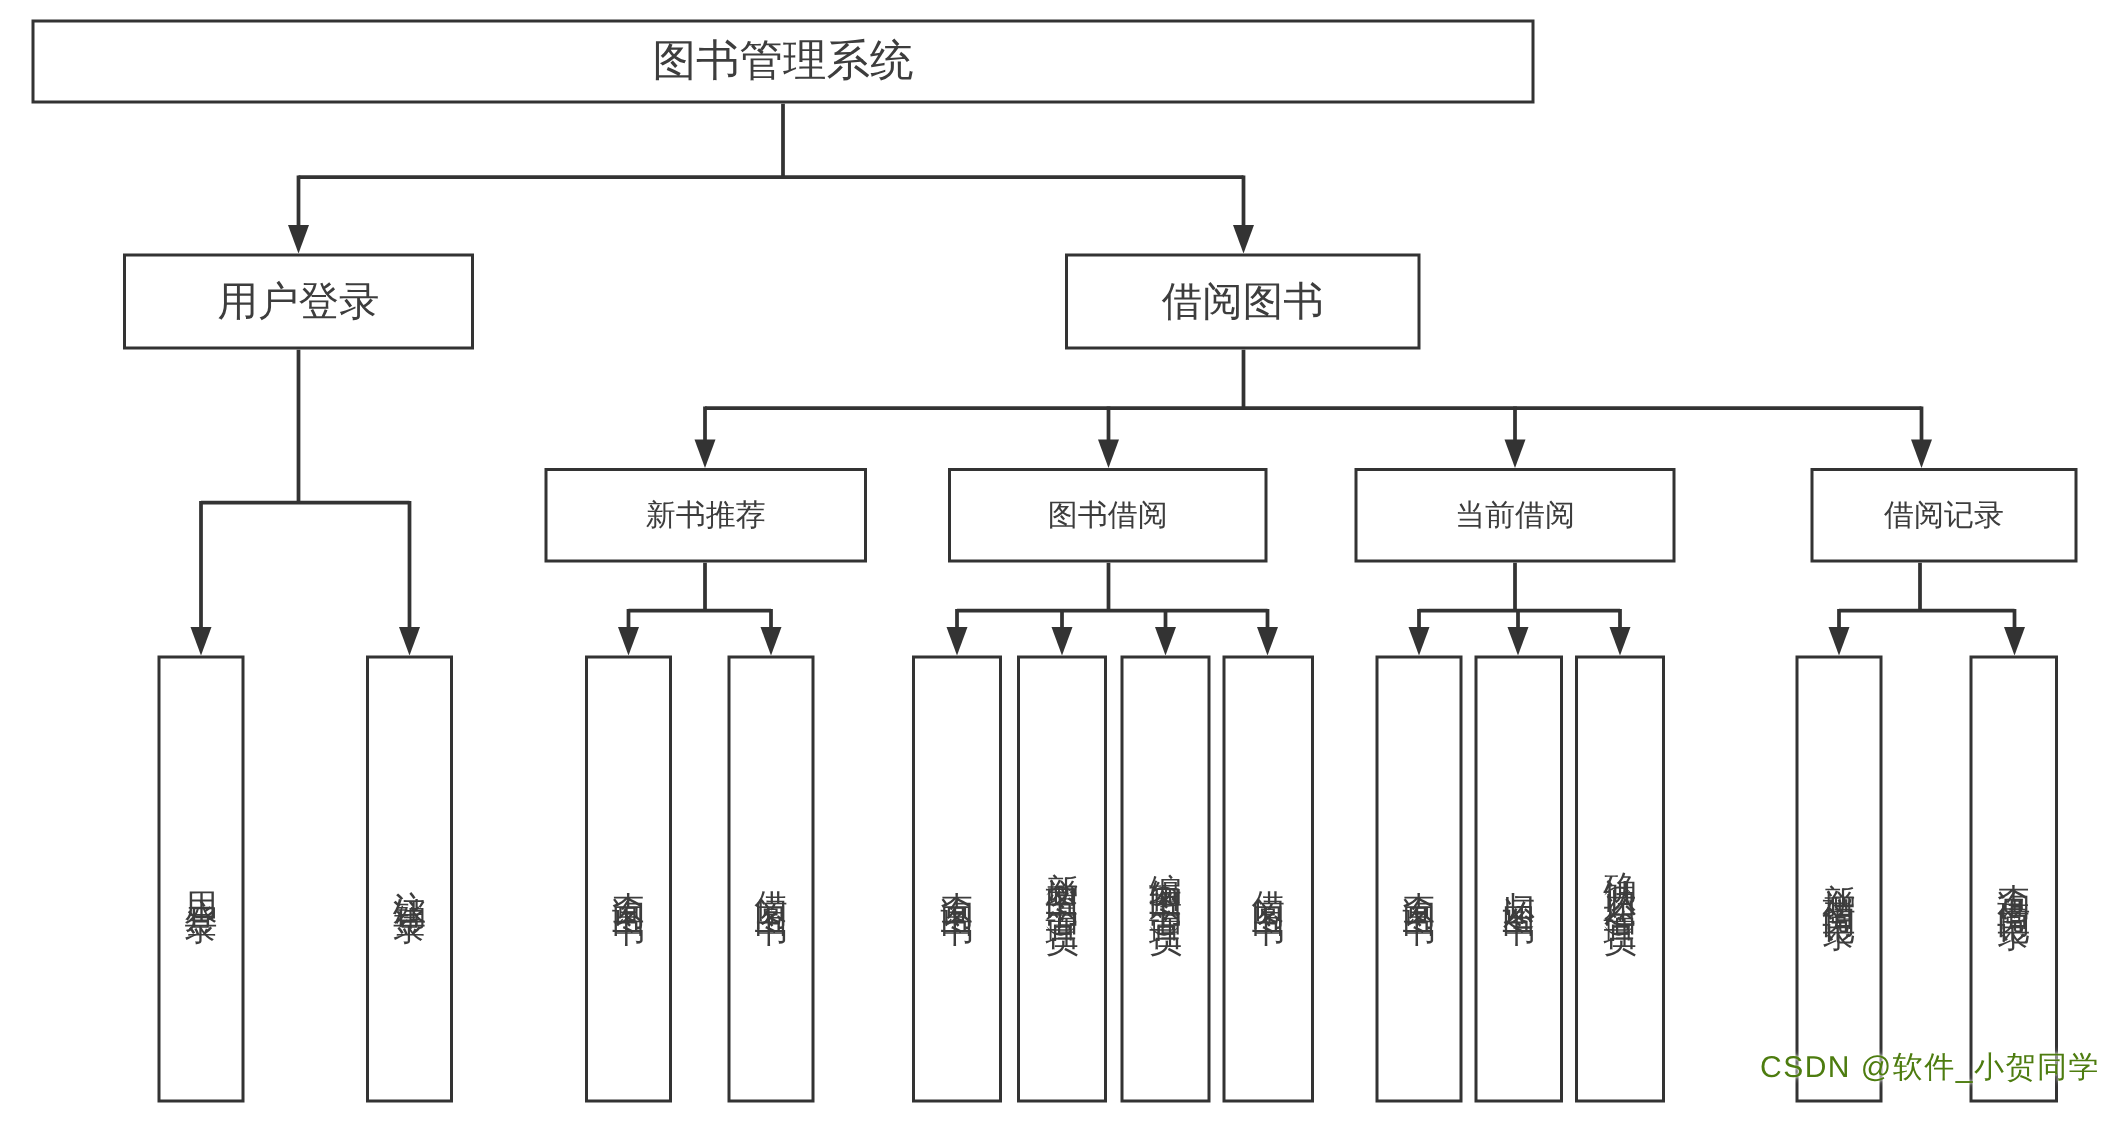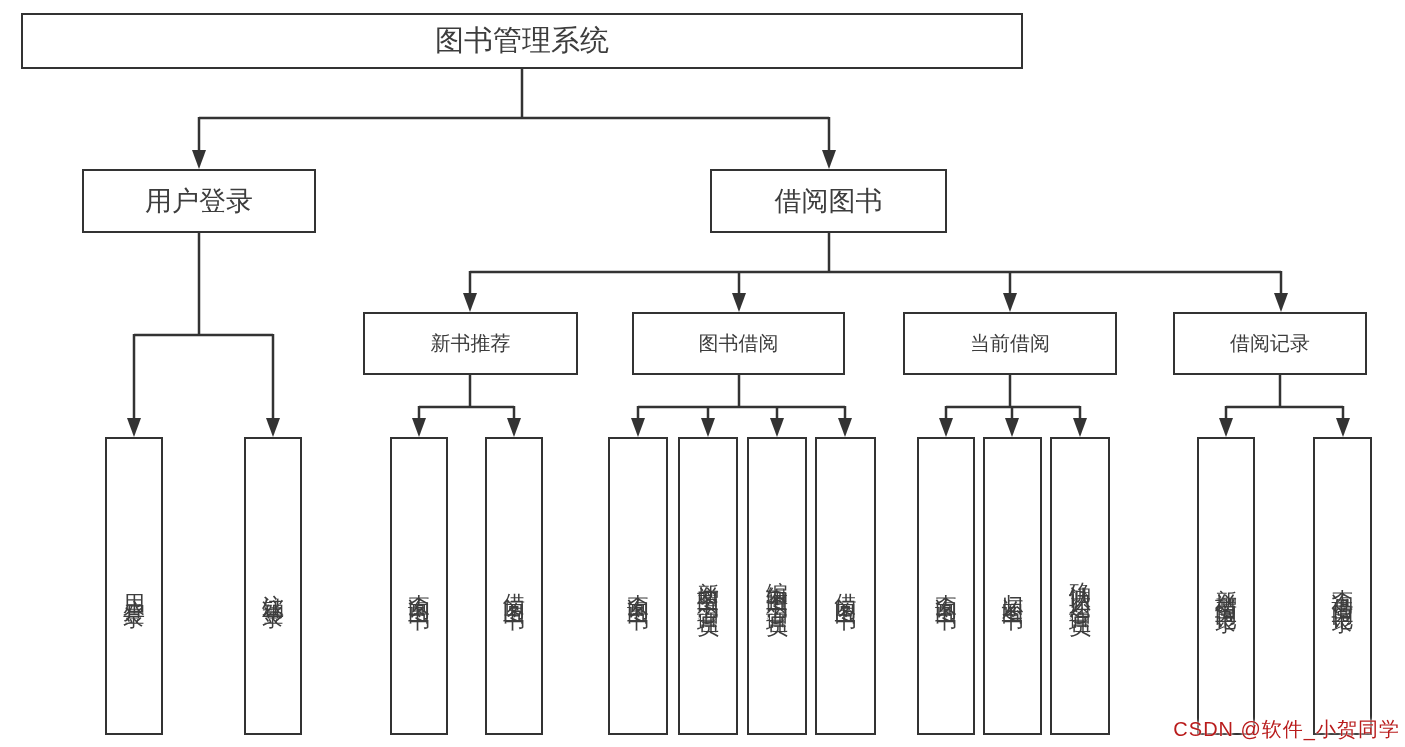--- a/index.html
+++ b/index.html
@@ -31,23 +31,23 @@
     writing-mode:vertical-rl;
     text-orientation:mixed;
     font-size:22px;
     line-height:1;
     letter-spacing:5px;
     white-space:nowrap;
   }
   .watermark{
     position:absolute;
     right:5px;
-    bottom:4px;
+    bottom:22px;
     font-size:20px;
-    color:#b91c1c;
+    color:#4d7c0f;
     letter-spacing:1px;
     text-shadow:0 0 2px #ffffff,0 0 4px #ffffff;
     z-index:5;
     margin-top:29px;
   }
 </style>
 </head>
 <body>
 
 <div class="stage">
@@ -141,21 +141,21 @@
 
   <div class="box h3" style="left:363px;top:312px;width:215px;height:63px">
     <span>新书推荐</span>
   </div>
   <div class="box h3" style="left:903px;top:312px;width:214px;height:63px">
     <span>当前借阅</span>
   </div>
   <div class="box h3" style="left:632px;top:312px;width:213px;height:63px">
     <span>图书借阅</span>
   </div>
-  <div class="box h3" style="left:1173px;top:312px;width:194px;height:63px">
+  <div class="box h3" style="left:1207px;top:312px;width:178px;height:63px">
     <span>借阅记录</span>
   </div>
 
   <div class="box leaf" style="left:105px;top:437px;width:58px;height:298px">
     <span class="vtext">用户登录</span>
   </div>
   <div class="box leaf" style="left:244px;top:437px;width:58px;height:298px">
     <span class="vtext">注销登录</span>
   </div>
 

